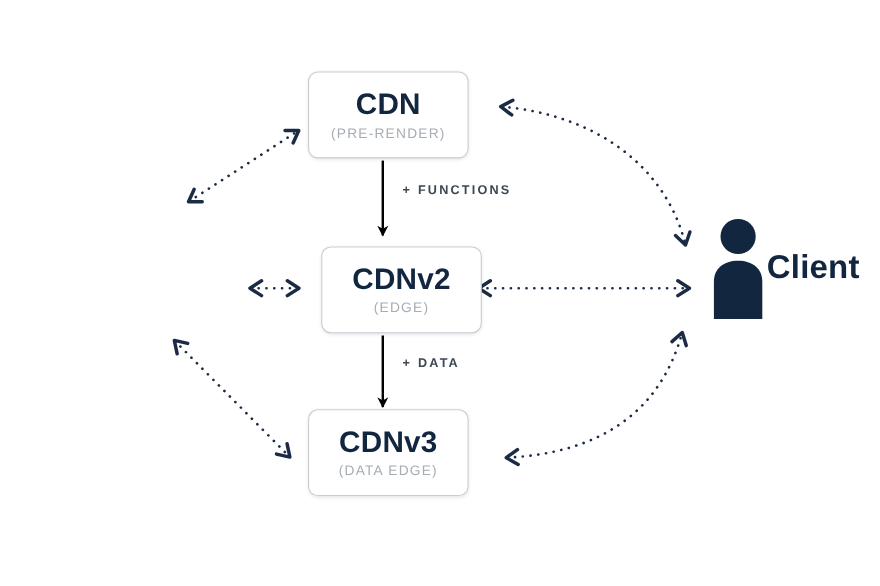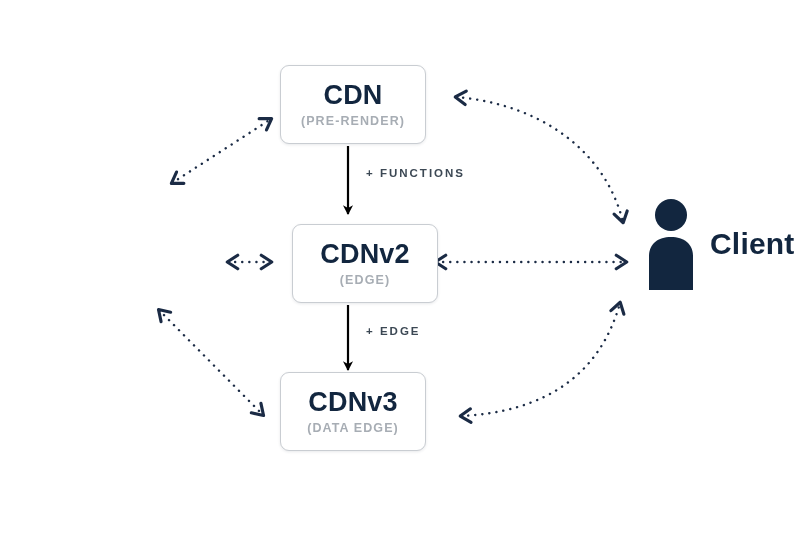--- a/index.html
+++ b/index.html
@@ -44,21 +44,21 @@
   .node-title {
     color: #12263f;
     font-size: 27px;
     font-weight: 700;
     letter-spacing: 0.2px;
     line-height: 1.06;
   }
   .node-sub {
     color: #a7adb4;
     font-size: 12.5px;
-    font-weight: 700;
+    font-weight: 400;
     letter-spacing: 1.1px;
     margin-top: 5px;
   }
 
   #node-cdn   { left: 280px; top: 65px;  width: 146px; height: 79px; }
   #node-cdnv2 { left: 280px; top: 224px; width: 146px; height: 79px; margin-left: 12px; }
   #node-cdnv3 { left: 280px; top: 372px; width: 146px; height: 79px; }
 
   
   #node-cloud {
@@ -84,21 +84,20 @@
     letter-spacing: 0.2px;
   }
 
   
   #node-client {
     position: absolute;
     left: 645px;
     top: 198px;
     display: flex;
     align-items: center;
-    gap: 13px;
   }
   #client-icon { display: block; width: 52px; height: 92px; }
   #client-label {
     color: #12263f;
     font-size: 30px;
     font-weight: 600;
     letter-spacing: 0.2px;
     white-space: nowrap;
   }
 
@@ -181,15 +180,15 @@
 
   <div id="node-client">
     <svg id="client-icon" viewBox="0 0 52 92" xmlns="http://www.w3.org/2000/svg">
       <circle cx="26" cy="17" r="16" fill="#12263f"></circle>
       <path d="M 4 92 L 4 58 C 4 46, 13 39, 26 39 C 39 39, 48 46, 48 58 L 48 92 Z" fill="#12263f"></path>
     </svg>
     <span id="client-label">Client</span>
   </div>
 
   <div id="label-functions" class="edge-label">+ FUNCTIONS</div>
-  <div id="label-data" class="edge-label">+ EDGE</div>
+  <div id="label-data" class="edge-label">+ DATA</div>
 
 </div>
 
 </body></html>

